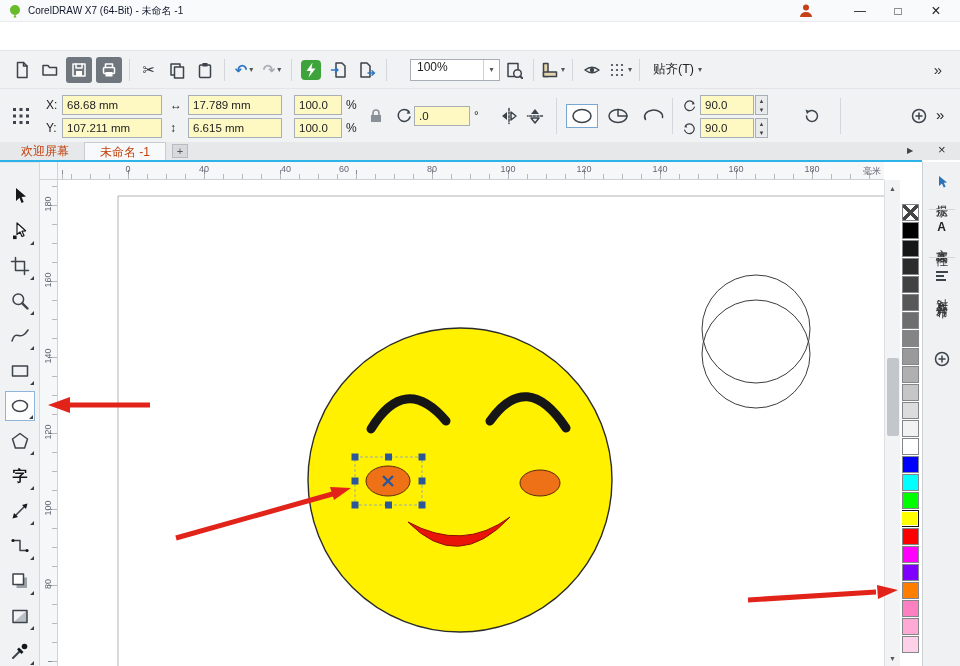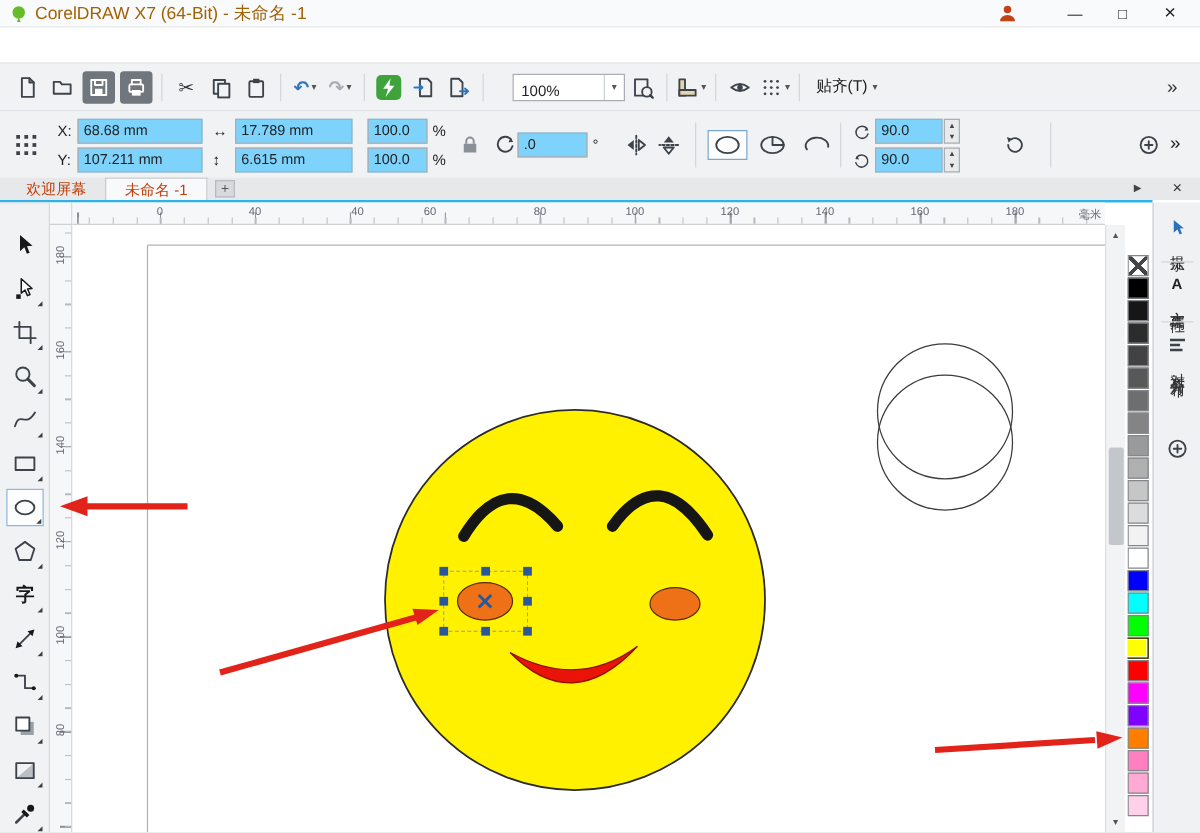--- a/index.html
+++ b/index.html
@@ -4,40 +4,40 @@
 <style>
 *{margin:0;padding:0;box-sizing:border-box}
 body{font-family:"Liberation Sans","DejaVu Sans",sans-serif;background:#9a9a9a}
 #app{position:relative;width:960px;height:666px;background:#fff;overflow:hidden;font-size:12px;color:#222}
 .abs{position:absolute}
 svg{display:block}
 svg.icon{fill:none;stroke:#3d434a;stroke-width:1.5;stroke-linecap:round;stroke-linejoin:round}
 svg.icon.w{stroke:#fff}
 
 #titlebar{position:absolute;left:0;top:0;width:100%;height:22px;background:#f9fafb;border-bottom:1px solid #e8eaec;display:flex;align-items:center;gap:6px;padding:0 8px}
-#title{font-size:14px;color:#a16207}
+#title{font-size:10px;color:#0f172a}
 #user-icon{margin-left:auto;margin-right:24px}
 .winbtn{width:32px;height:22px;display:flex;align-items:center;justify-content:center;font-size:12px;color:#222}
 
 #menubar{position:absolute;left:0;top:22px;width:100%;height:28px;background:#f0f2f4;display:flex;align-items:center;padding-left:8px}
 .menu-item{padding:0 10px;font-size:12.5px;line-height:28px}
 
 #toolbar{position:absolute;left:0;top:50px;width:100%;height:38px;background:#f0f2f4;border-top:1px solid #e2e4e7;display:flex;align-items:center;padding:0 8px}
 .tbtn{min-width:28px;height:28px;display:flex;align-items:center;justify-content:center;gap:2px}
 .tbtn.dark{background:#70767d;border-radius:3px;min-width:26px;height:26px;margin:0 2px}
 .caret{font-size:8px;color:#555}
 .tsep{width:1px;height:22px;background:#d3d6da;margin:0 5px}
-#zoom-combo{width:90px;height:22px;border:1px solid #a8aeb5;background:#fff;display:flex;align-items:flex-end;margin-left:18px}
+#zoom-combo{width:90px;height:22px;border:1px solid #a8aeb5;background:#fff;display:flex;align-items:flex-start;margin-left:18px}
 #zoom-combo .zval{flex:1;padding-left:6px;font-size:12px}
 #zoom-combo .dd{width:16px;height:100%;border-left:1px solid #cdd2d6;display:flex;align-items:center;justify-content:center}
 #snap{display:flex;align-items:center;gap:4px;padding:0 8px;font-size:12.5px}
 #tb-overflow{margin-left:auto;font-size:15px;color:#333;padding-right:10px}
 
 #propbar{position:absolute;left:0;top:88px;width:100%;height:54px;background:#f0f2f4;border-top:1px solid #e2e4e7}
-.pin{position:absolute;height:20px;border:1px solid #a8aeb5;background:#7dd3fc;font-size:11.5px;display:flex;align-items:center;padding:0 4px;white-space:nowrap}
+.pin{position:absolute;height:20px;border:1px solid #a8aeb5;background:#fef9c3;font-size:11.5px;display:flex;align-items:center;padding:0 4px;white-space:nowrap}
 .plbl{position:absolute;height:20px;line-height:20px;font-size:12px}
 .r1{top:6px}.r2{top:29px}
 .pbtn{position:absolute;display:flex;align-items:center;justify-content:center}
 .psep{position:absolute;top:9px;width:1px;height:36px;background:#d3d6da}
 .mode{width:32px;height:24px;border:1px solid transparent}
 .mode.sel2{border:1px solid #7aa7cf;background:#fdfdfe}
 .spin{position:absolute;width:13px;height:20px;border:1px solid #a8aeb5;background:#e8eaec;display:flex;flex-direction:column}
 .spin div{flex:1;display:flex;align-items:center;justify-content:center;font-size:6px;color:#444}
 
 #tabbar{position:absolute;left:0;top:142px;width:100%;height:18px;background:#e6e8ea;display:flex;align-items:flex-end;padding-left:6px}

